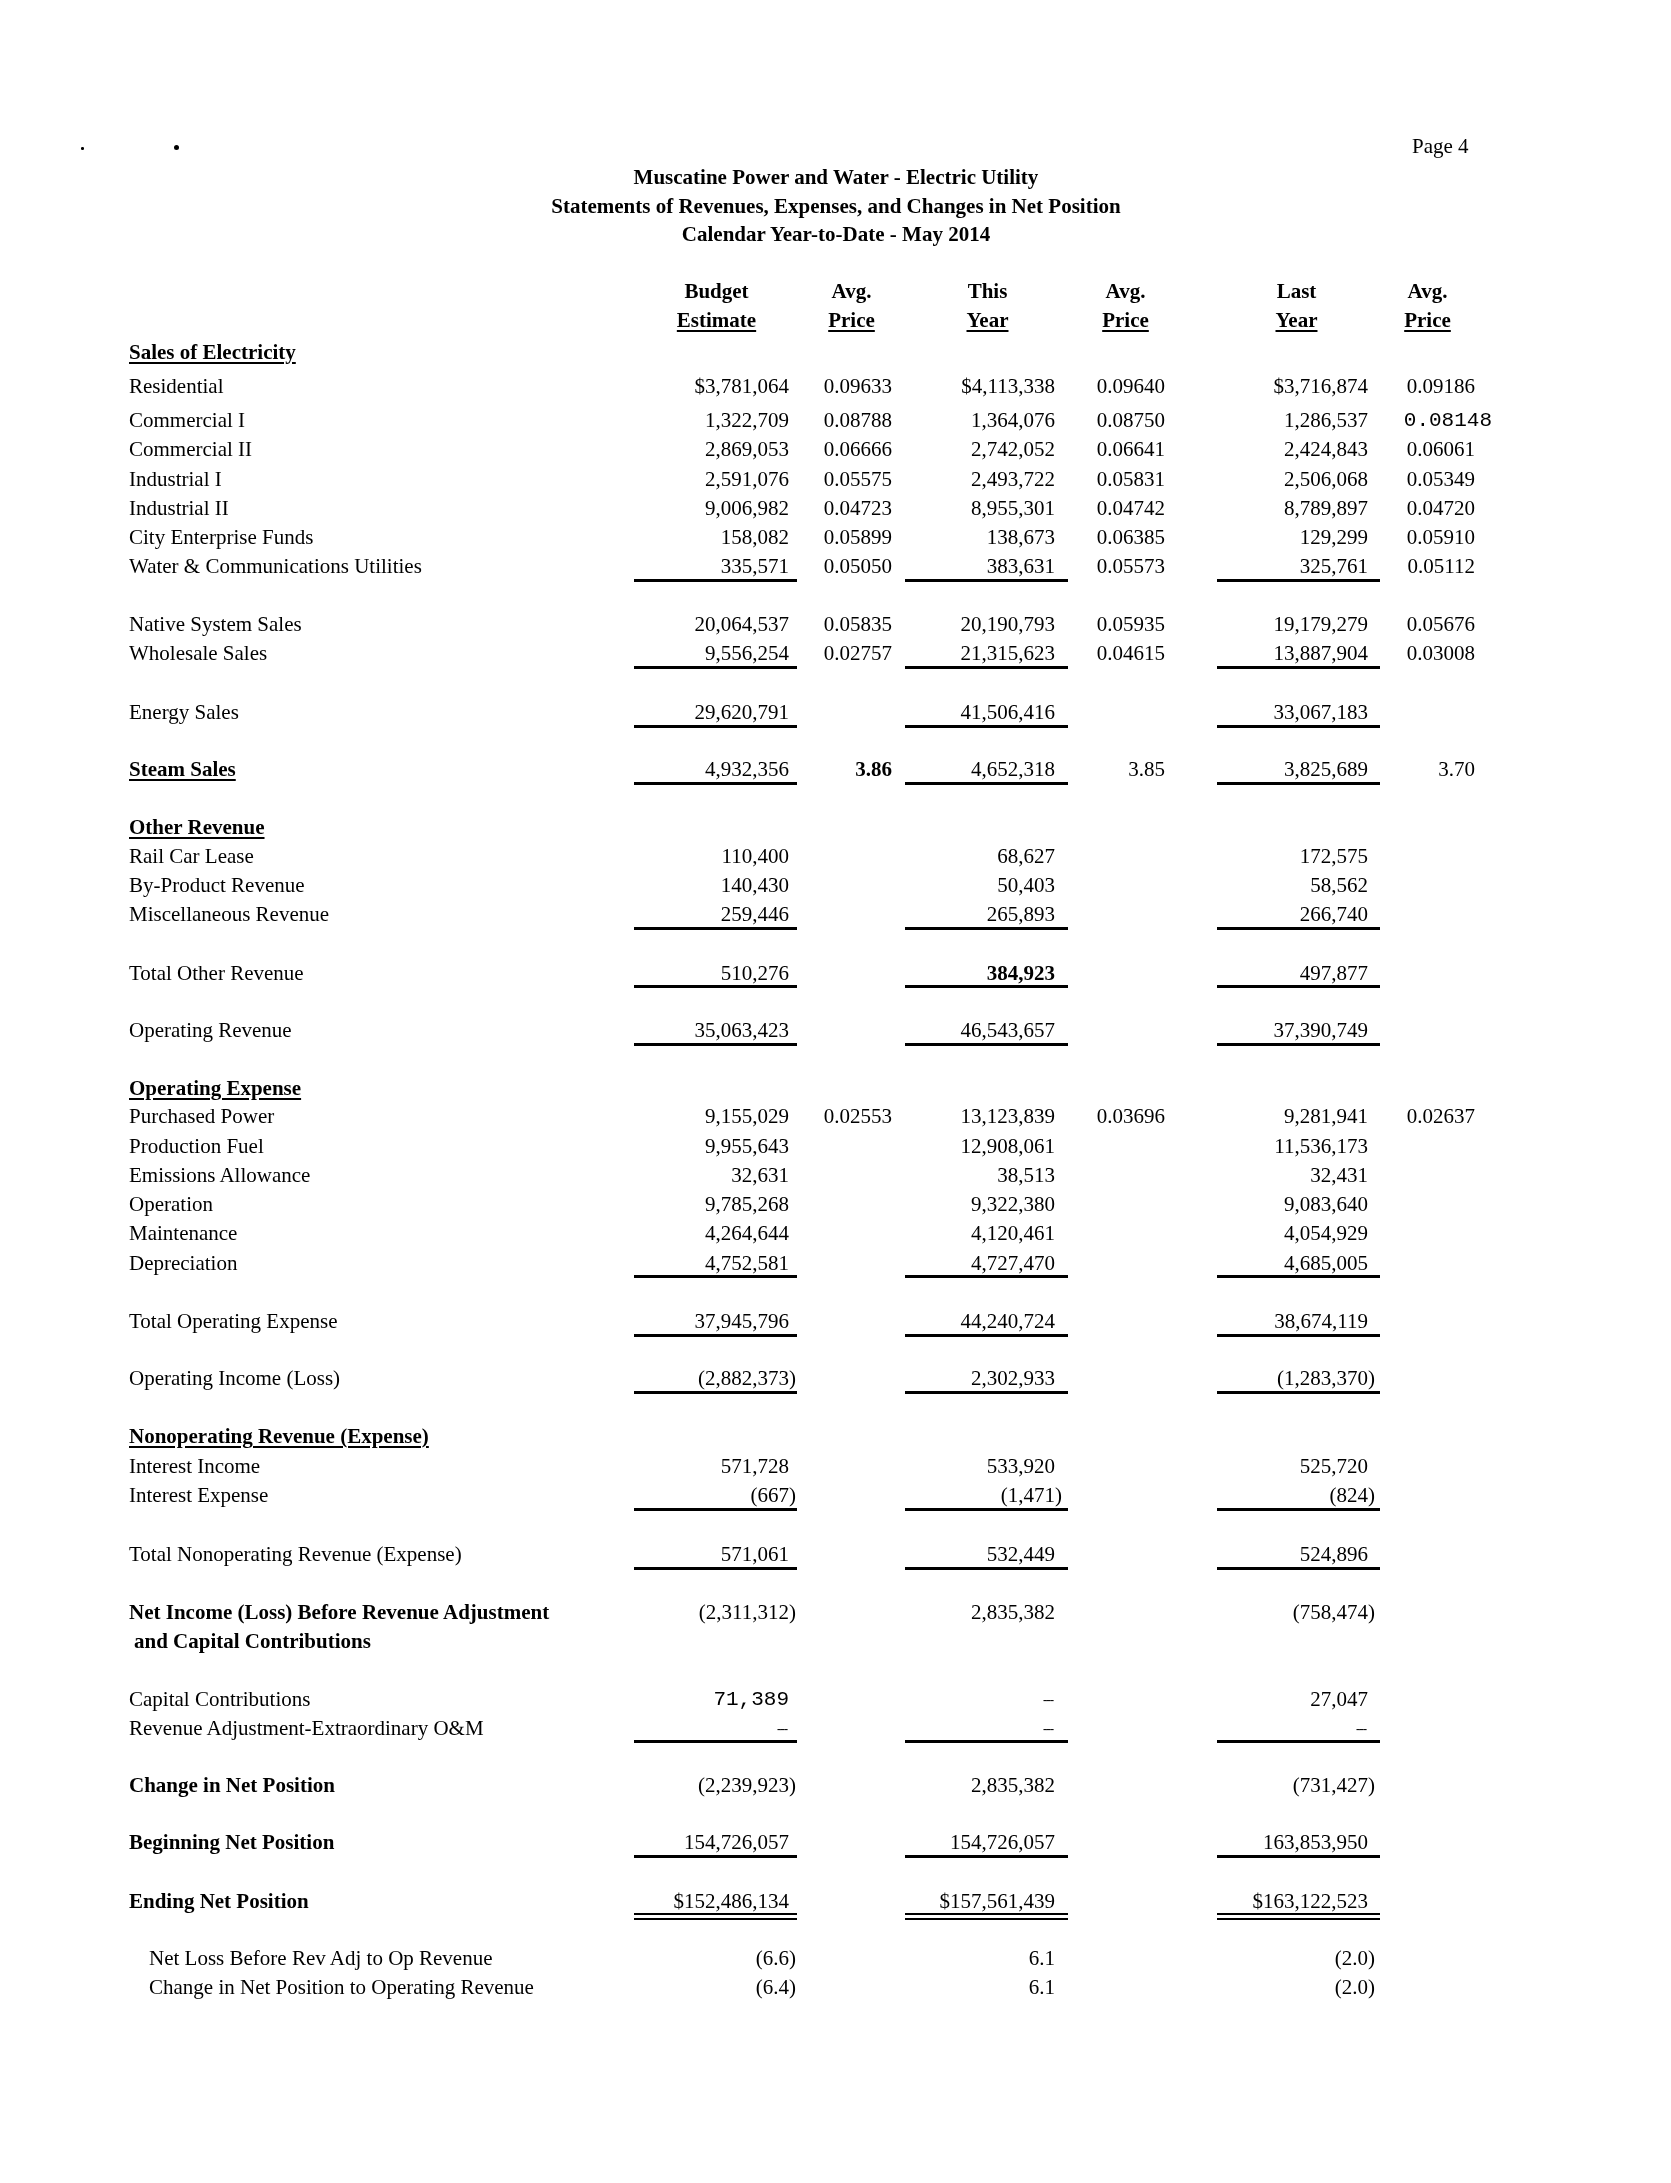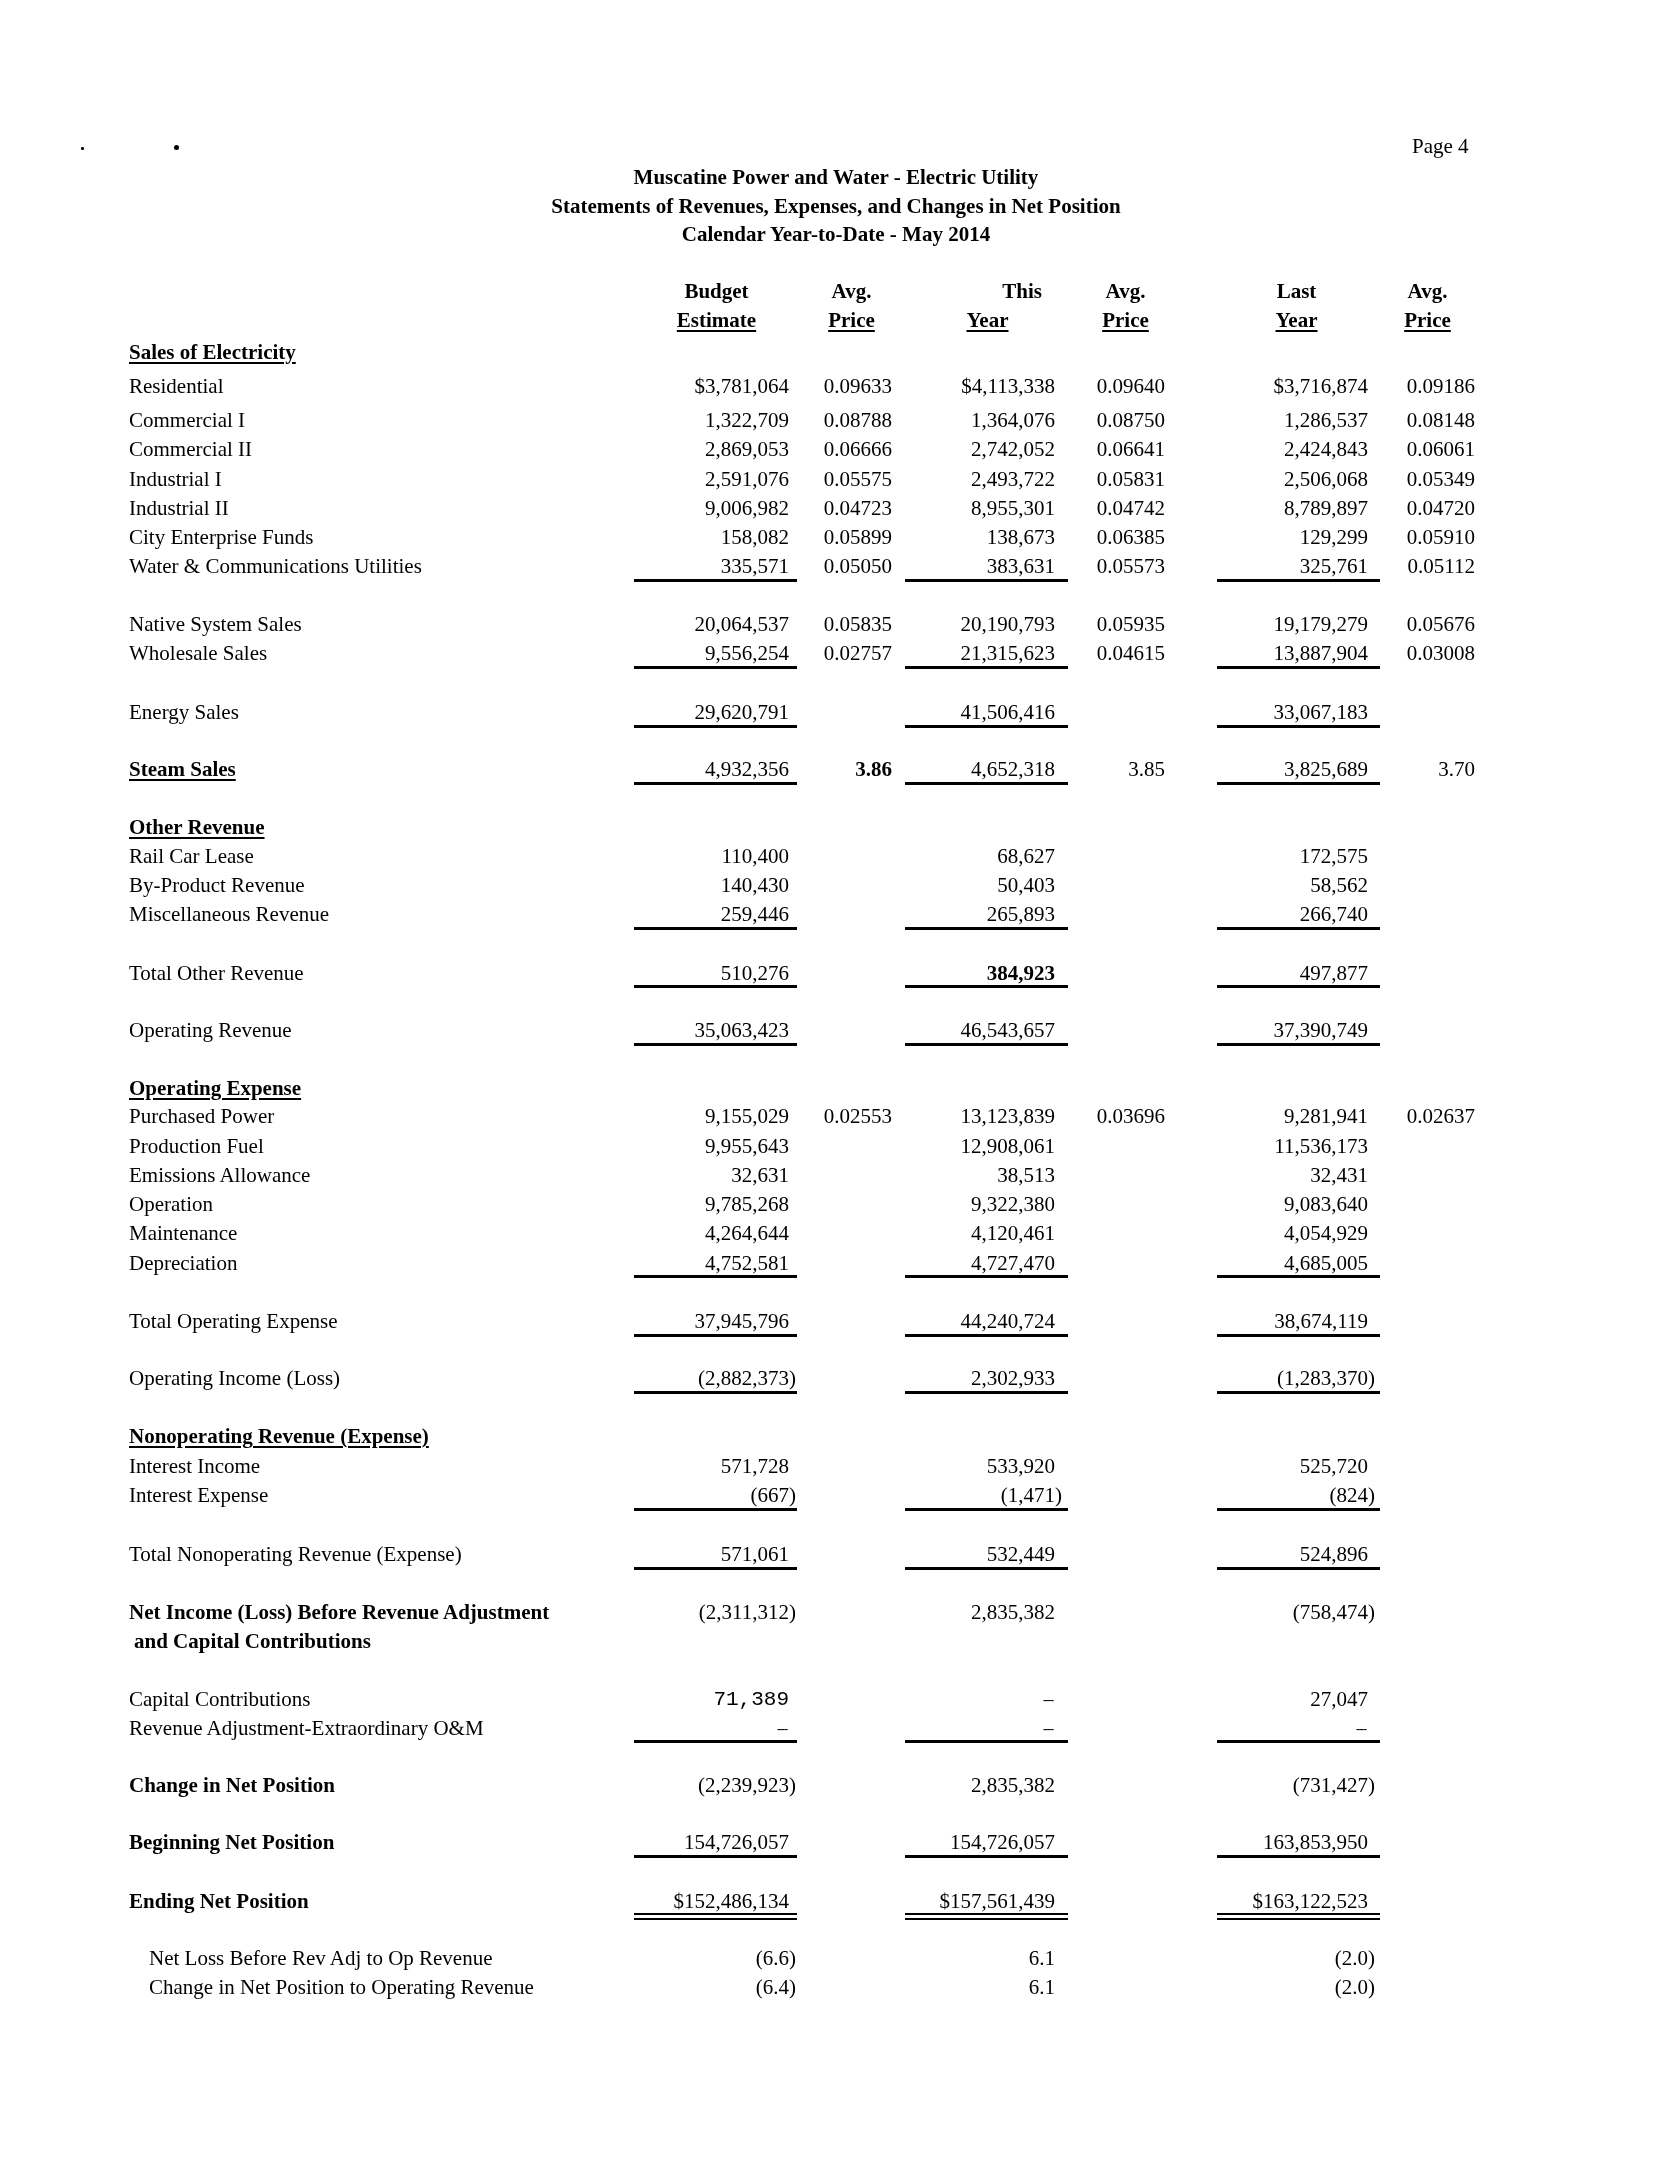--- a/index.html
+++ b/index.html
@@ -27,21 +27,21 @@
 
 <div class="abs title" style="top:163px;">Muscatine Power and Water - Electric Utility</div>
 <div class="abs title" style="top:192px;">Statements of Revenues, Expenses, and Changes in Net Position</div>
 <div class="abs title" style="top:220px;">Calendar Year-to-Date - May 2014</div>
 
 <div>
   <div class="abs col-hdr" style="left:662px;top:277px;">Budget</div>
   <div class="abs col-hdr u" style="left:662px;top:306px;">Estimate</div>
   <div class="abs col-hdr" style="left:797px;top:277px;">Avg.</div>
   <div class="abs col-hdr u" style="left:797px;top:306px;">Price</div>
-  <div class="abs col-hdr" style="left:933px;top:277px;text-align:right;">This</div>
+  <div class="abs col-hdr" style="left:933px;top:277px;">This</div>
   <div class="abs col-hdr u" style="left:933px;top:306px;">Year</div>
   <div class="abs col-hdr" style="left:1071px;top:277px;">Avg.</div>
   <div class="abs col-hdr u" style="left:1071px;top:306px;">Price</div>
   <div class="abs col-hdr" style="left:1242px;top:277px;">Last</div>
   <div class="abs col-hdr u" style="left:1242px;top:306px;">Year</div>
   <div class="abs col-hdr" style="left:1373px;top:277px;">Avg.</div>
   <div class="abs col-hdr u" style="left:1373px;top:306px;">Price</div>
 </div>
 
 <div id="rows">
@@ -63,21 +63,21 @@
       <div class="abs t r" style="right: 304px; top: 374px;">$3,716,874</div>
       <div class="abs t r" style="right: 197px; top: 374px;">0.09186</div>
     </div>
     <div>
       <div class="abs t " style="left: 129px; top: 408px;">Commercial I</div>
       <div class="abs t r" style="right: 883px; top: 408px;">1,322,709</div>
       <div class="abs t r" style="right: 780px; top: 408px;">0.08788</div>
       <div class="abs t r" style="right: 617px; top: 408px;">1,364,076</div>
       <div class="abs t r" style="right: 507px; top: 408px;">0.08750</div>
       <div class="abs t r" style="right: 304px; top: 408px;">1,286,537</div>
-      <div class="abs t r" style="right: 197px; top: 408px;">0.08148</div>
+      <div class="abs t r" style="right: 180px; top: 408px; font-family: Liberation Mono, monospace;">0.08148</div>
     </div>
     <div>
       <div class="abs t " style="left: 129px; top: 437px;">Commercial II</div>
       <div class="abs t r" style="right: 883px; top: 437px;">2,869,053</div>
       <div class="abs t r" style="right: 780px; top: 437px;">0.06666</div>
       <div class="abs t r" style="right: 617px; top: 437px;">2,742,052</div>
       <div class="abs t r" style="right: 507px; top: 437px;">0.06641</div>
       <div class="abs t r" style="right: 304px; top: 437px;">2,424,843</div>
       <div class="abs t r" style="right: 197px; top: 437px;">0.06061</div>
     </div>

